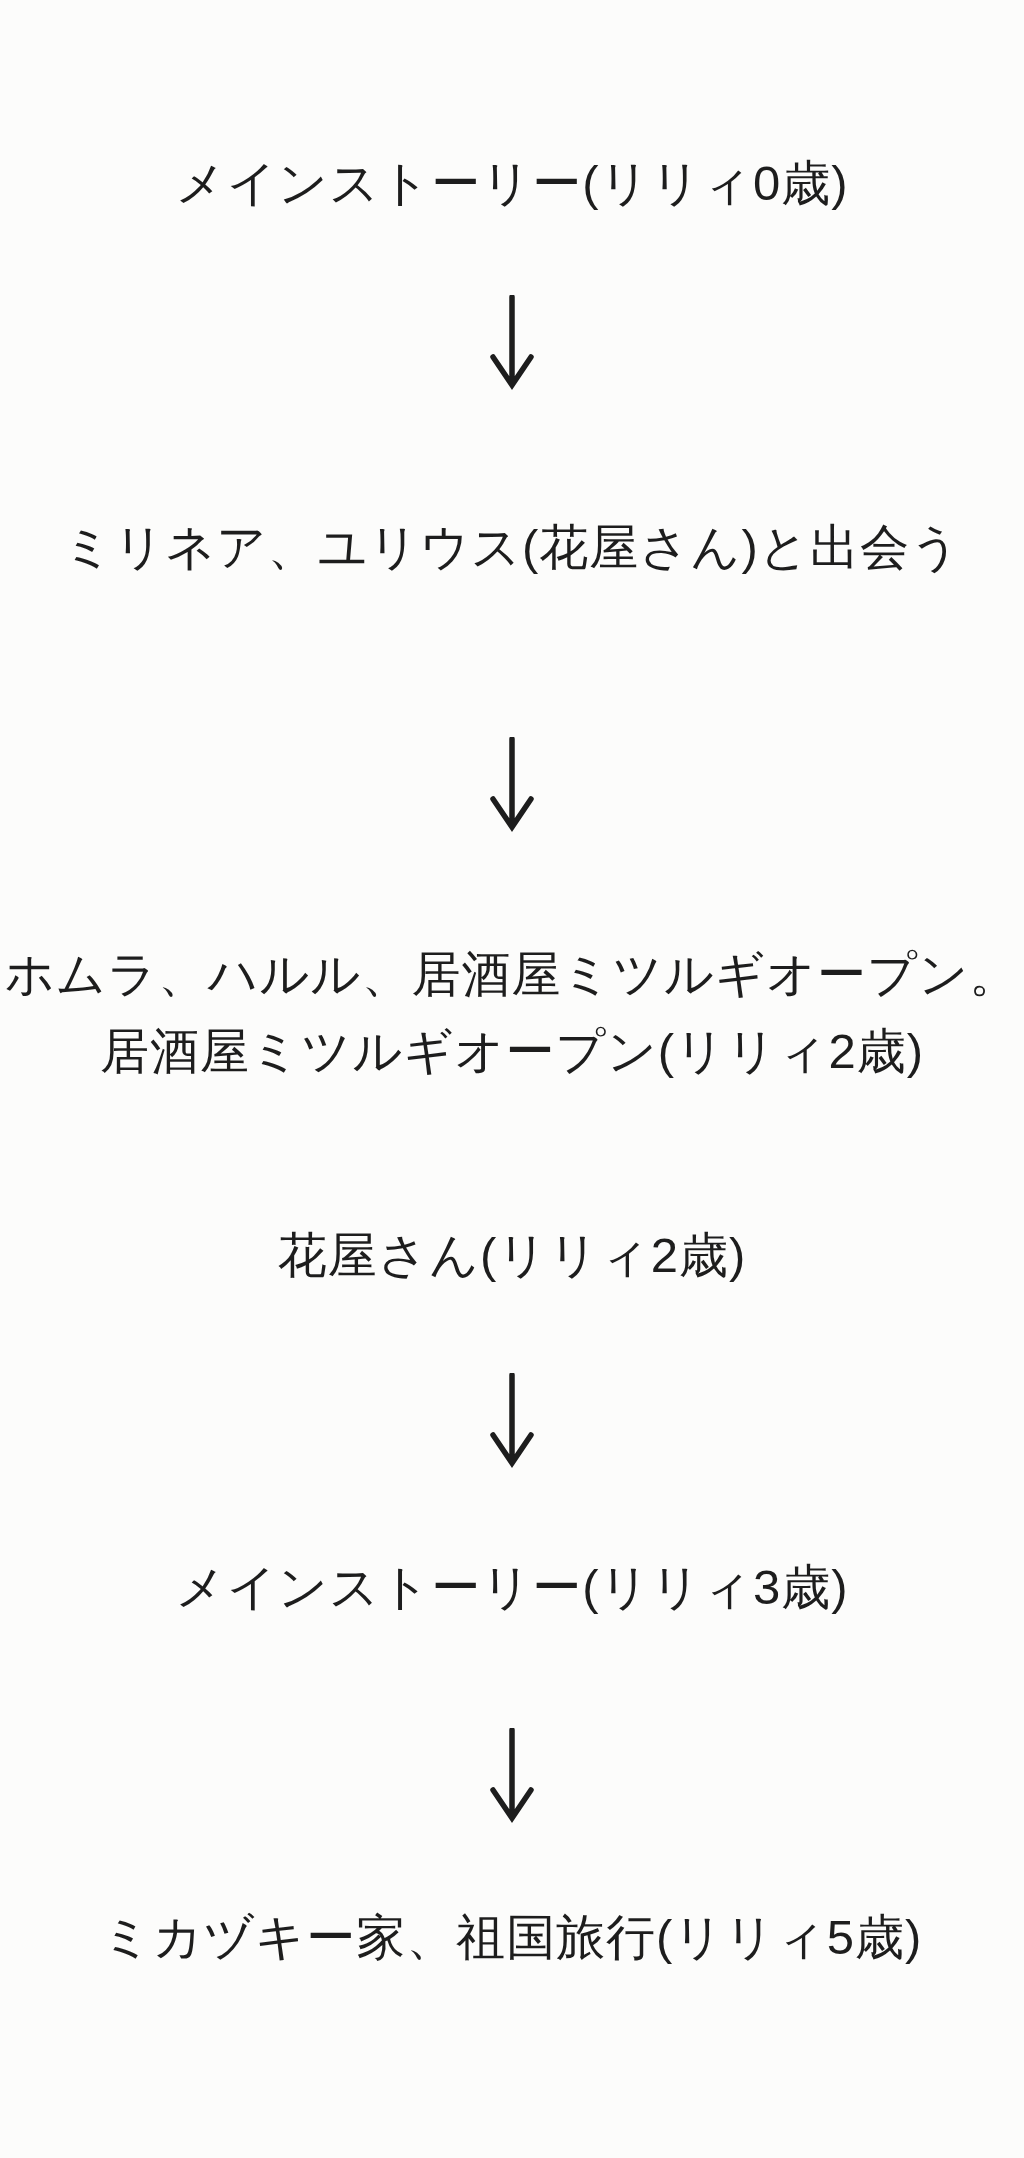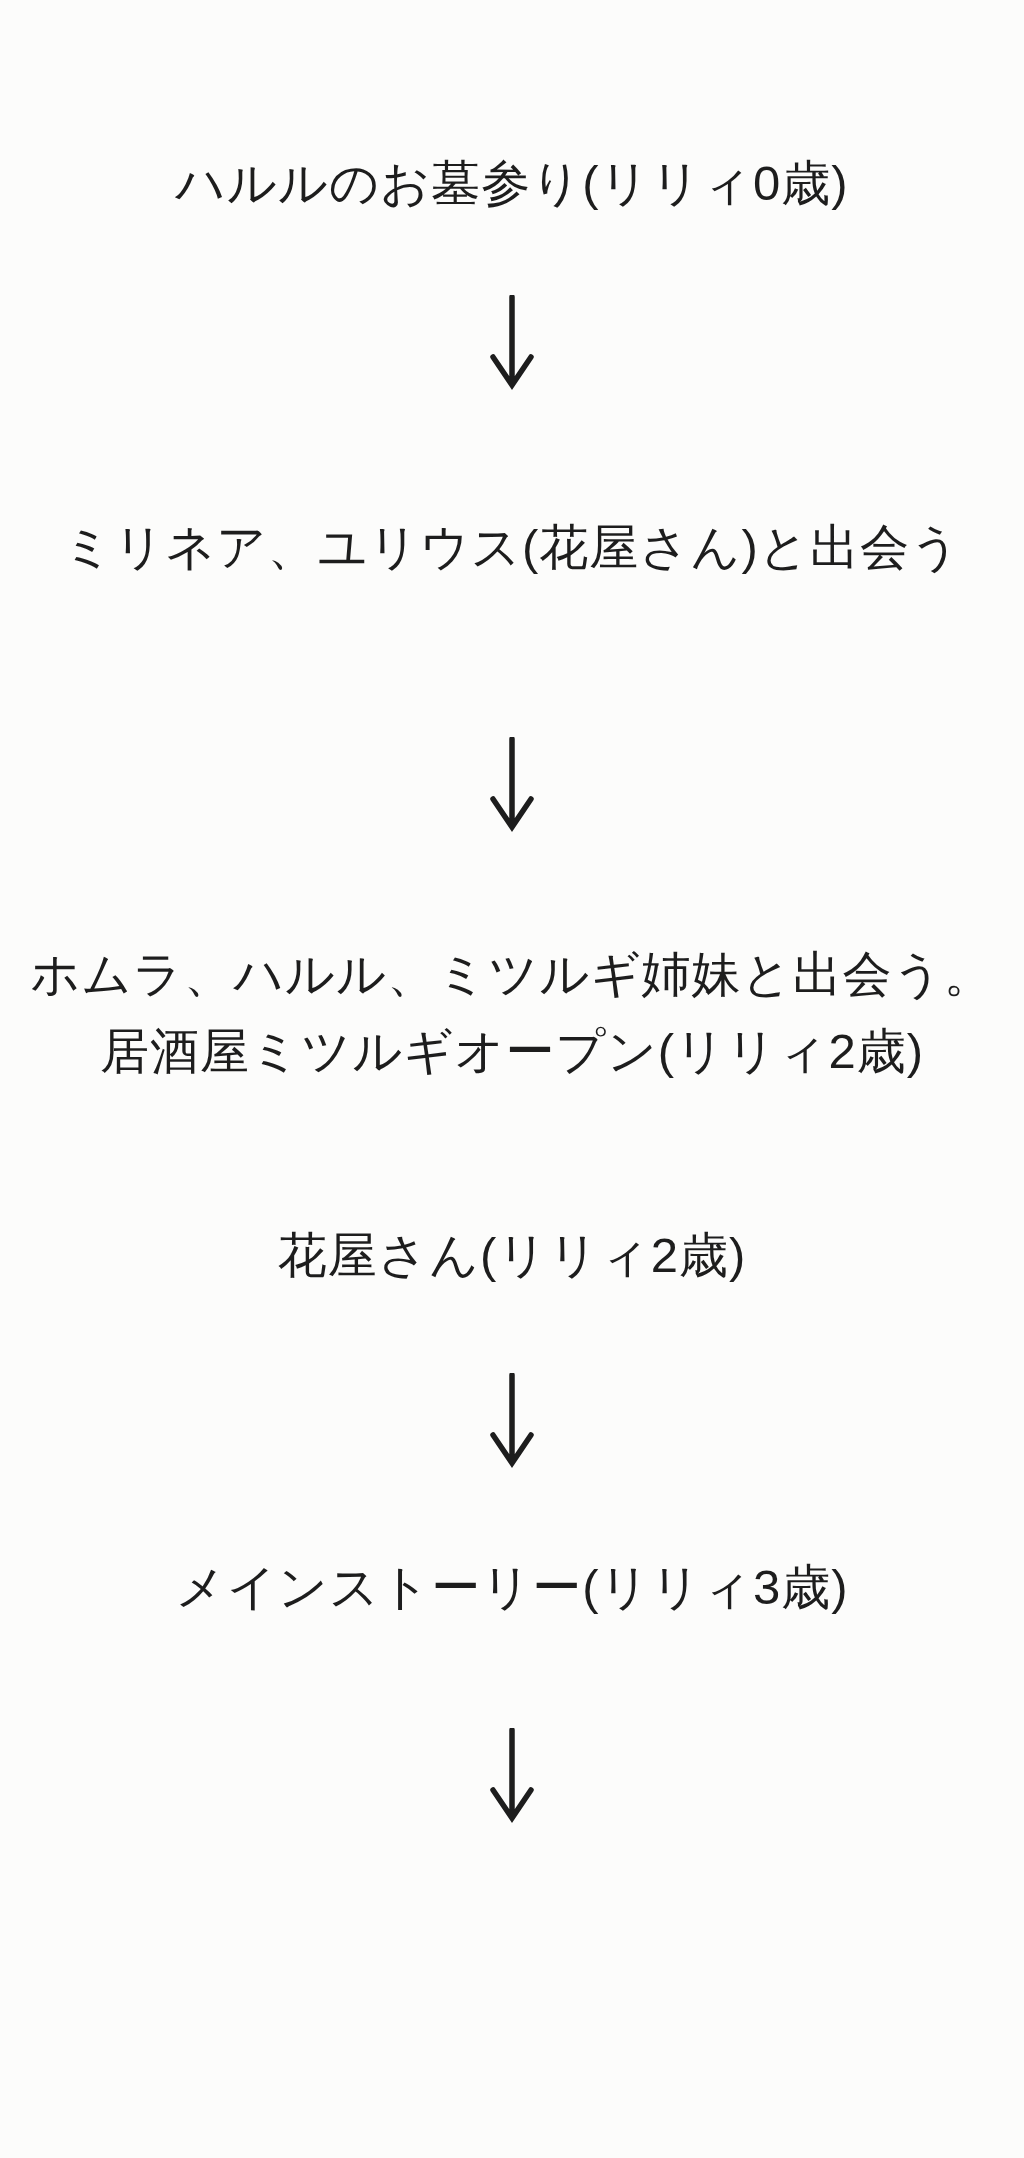--- a/index.html
+++ b/index.html
@@ -36,49 +36,50 @@
   }
   .tl-arrow svg {
     display: inline-block;
   }
 </style>
 </head>
 <body>
 
 <div class="page">
 
-  <div class="tl-line" style="top:152px">ハルルのお墓参り(リリィ0歳)</div>
+  <div class="tl-line" style="top:152px">メインストーリー(リリィ0歳)</div>
 
   <div class="tl-arrow" style="top:295px">
     <svg width="48" height="98" viewBox="0 0 48 98" aria-hidden="true">
       <path d="M24 2 V86 M5 62 L24 90 L43 62" fill="none" stroke="#1d1d1d" stroke-width="5.5" stroke-linecap="round" stroke-linejoin="miter"></path>
     </svg>
   </div>
 
   <div class="tl-line" style="top:516px">ミリネア、ユリウス(花屋さん)と出会う</div>
 
   <div class="tl-arrow" style="top:737px">
     <svg width="48" height="98" viewBox="0 0 48 98" aria-hidden="true">
       <path d="M24 2 V86 M5 62 L24 90 L43 62" fill="none" stroke="#1d1d1d" stroke-width="5.5" stroke-linecap="round" stroke-linejoin="miter"></path>
     </svg>
   </div>
 
-  <div class="tl-line" style="top:943px">ホムラ、ハルル、ミツルギ姉妹と出会う。</div>
+  <div class="tl-line" style="top:943px">ホムラ、ハルル、居酒屋ミツルギオープン。</div>
   <div class="tl-line" style="top:1020px">居酒屋ミツルギオープン(リリィ2歳)</div>
 
   <div class="tl-line" style="top:1224px">花屋さん(リリィ2歳)</div>
 
   <div class="tl-arrow" style="top:1373px">
     <svg width="48" height="98" viewBox="0 0 48 98" aria-hidden="true">
       <path d="M24 2 V86 M5 62 L24 90 L43 62" fill="none" stroke="#1d1d1d" stroke-width="5.5" stroke-linecap="round" stroke-linejoin="miter"></path>
     </svg>
   </div>
 
   <div class="tl-line" style="top:1556px">メインストーリー(リリィ3歳)</div>
 
   <div class="tl-arrow" style="top:1728px">
     <svg width="48" height="98" viewBox="0 0 48 98" aria-hidden="true">
       <path d="M24 2 V86 M5 62 L24 90 L43 62" fill="none" stroke="#1d1d1d" stroke-width="5.5" stroke-linecap="round" stroke-linejoin="miter"></path>
     </svg>
   </div>
 
+  <div class="tl-line" style="top:1906px">ミカヅキー家、祖国旅行(リリィ5歳)</div>
 
 </div>
 
 </body></html>

